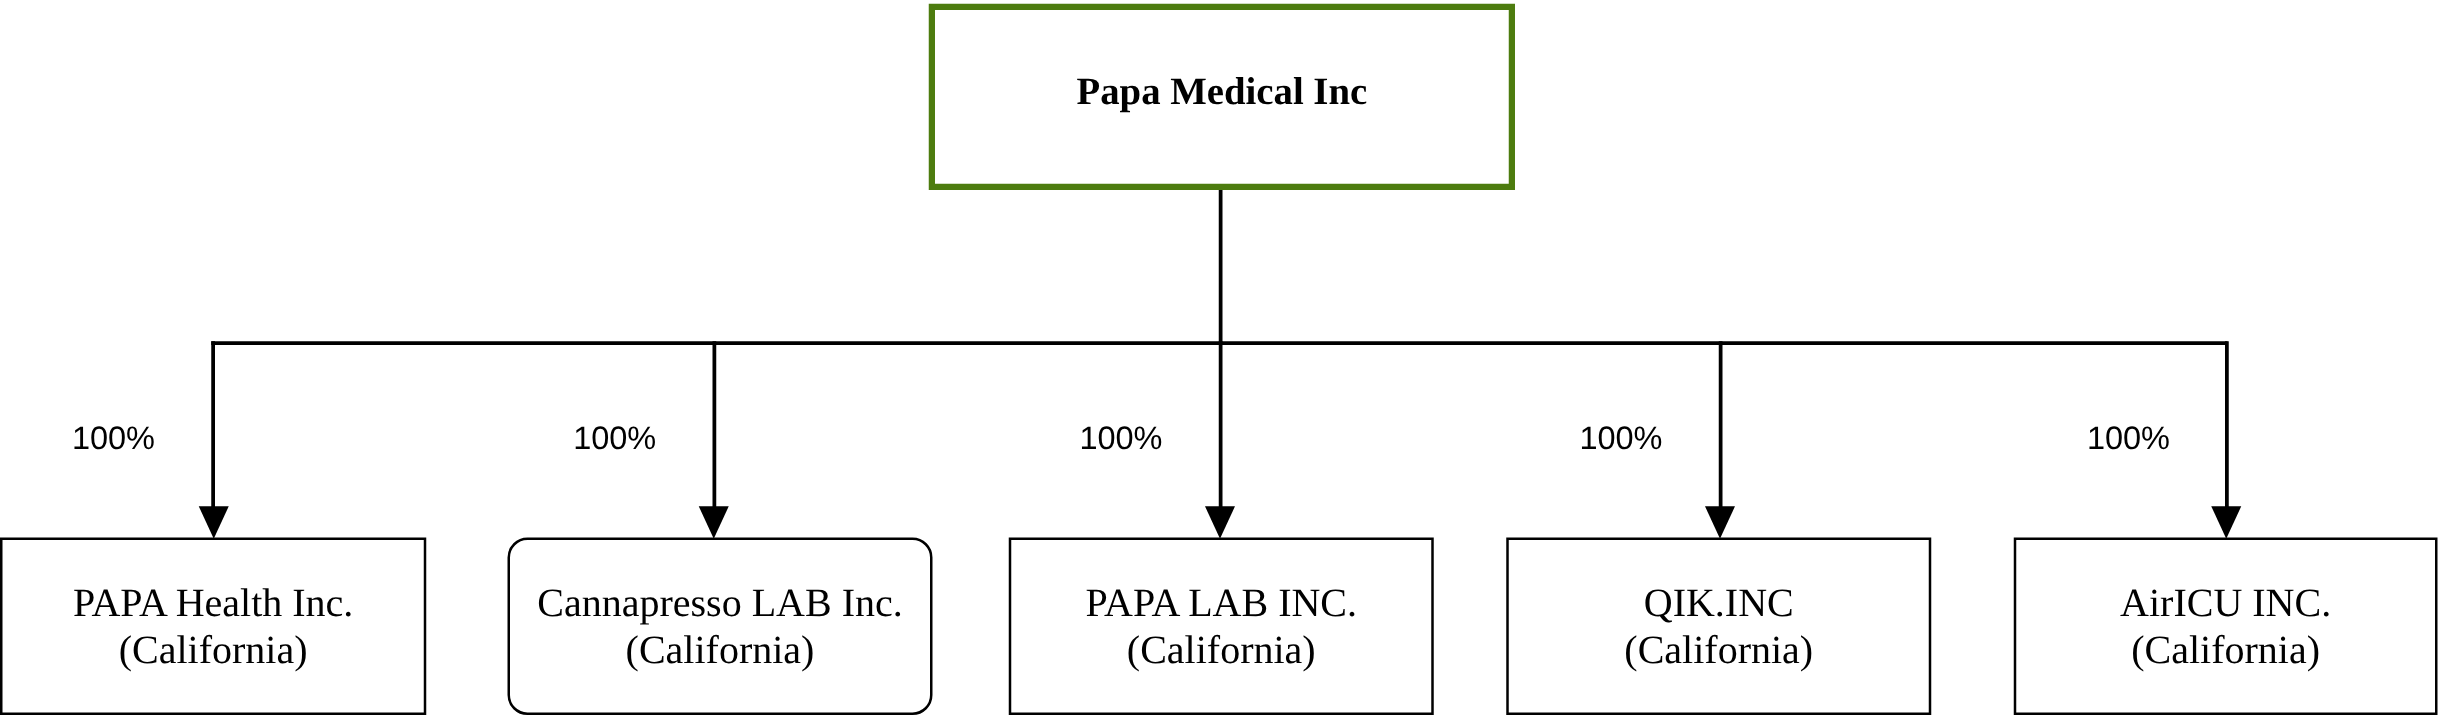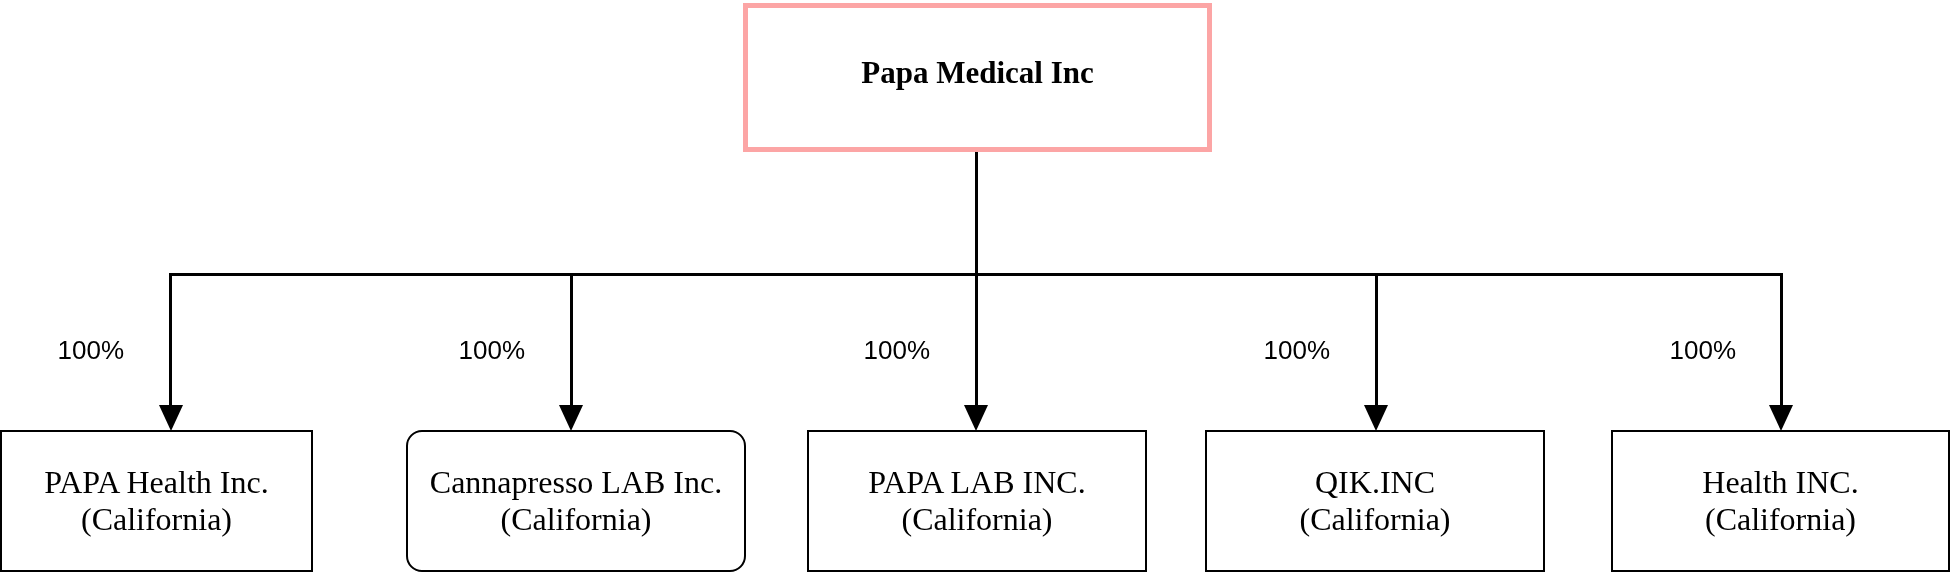--- a/index.html
+++ b/index.html
@@ -10,21 +10,21 @@
     background: #ffffff;
     overflow: hidden;
     font-family: "Liberation Serif", serif;
     color: #000000;
   }
   
   .parent-box {
     position: absolute;
     left: 743px; top: 3px;
     width: 469px; height: 149px;
-    border: 5px solid #fca5a5;
+    border: 5px solid #4d7c0f;
     box-sizing: border-box;
     display: flex;
     flex-direction: column;
     align-items: center;
     justify-content: center;
     padding-bottom: 10px;
     text-align: center;
     font-weight: bold;
     font-size: 31px;
     line-height: 40px;
@@ -94,38 +94,38 @@
   <div class="arrow" style="left:964px;"></div>
   <div class="arrow" style="left:1364px;"></div>
   <div class="arrow" style="left:1769px;"></div>
 
   <div class="pct" style="left:-6px;">100%</div>
   <div class="pct" style="left:395px;">100%</div>
   <div class="pct" style="left:800px;">100%</div>
   <div class="pct" style="left:1200px;">100%</div>
   <div class="pct" style="left:1606px;">100%</div>
 
-  <div class="node" style="left:0px; width:313px;">
+  <div class="node" style="left:0px; width:341px;">
     <div>PAPA Health Inc.</div>
     <div>(California)</div>
   </div>
 
   <div class="node" style="left:406px; width:340px;border-radius:16px;">
     <div>Cannapresso LAB Inc.</div>
     <div>(California)</div>
   </div>
 
   <div class="node" style="left:807px; width:340px;">
     <div>PAPA LAB INC.</div>
     <div>(California)</div>
   </div>
 
   <div class="node" style="left:1205px; width:340px;font-family:Liberation Serif, serif;">
     <div>QIK.INC</div>
     <div>(California)</div>
   </div>
 
   <div class="node" style="left:1611px; width:339px;">
-    <div>Health INC.</div>
+    <div>AirICU INC.</div>
     <div>(California)</div>
   </div>
 
 </div>
 
 </body></html>

